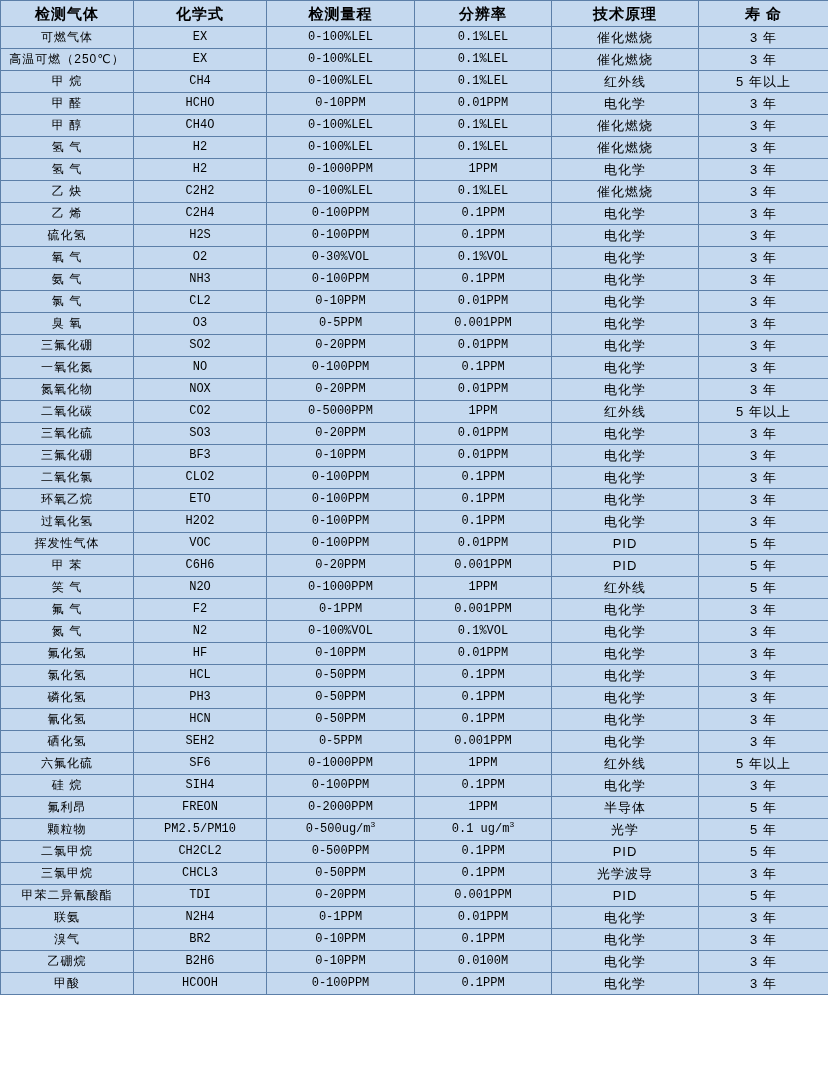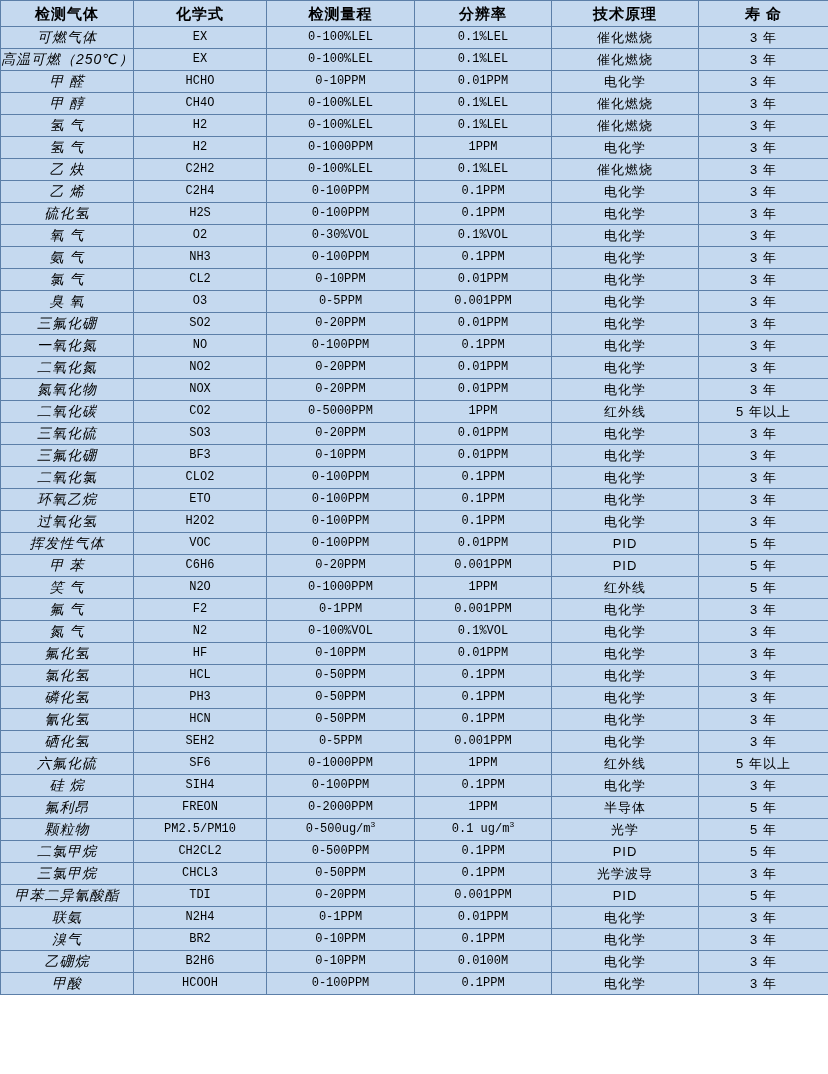--- a/index.html
+++ b/index.html
@@ -40,23 +40,22 @@
     letter-spacing: 1px;
     height: 25px;
     line-height: 25px;
   }
   #gas-table td {
     font-size: 13px;
     font-weight: normal;
   }
   
   #gas-table td.name {
-    font-size: 14px;
+    font-size: 12px;
     letter-spacing: 1px;
-    font-style: italic;
   }
   #gas-table td.formula,
   #gas-table td.range,
   #gas-table td.res {
     font-family: "Liberation Mono", "DejaVu Sans Mono", monospace;
     font-size: 12px;
     letter-spacing: 0px;
   }
   #gas-table td.tech,
   #gas-table td.life {
@@ -102,20 +101,28 @@
       </tr>
       <tr>
         <td class="name">高温可燃（250℃）</td>
         <td class="formula">EX</td>
         <td class="range">0-100%LEL</td>
         <td class="res">0.1%LEL</td>
         <td class="tech">催化燃烧</td>
         <td class="life">3 年</td>
       </tr>
       <tr>
+        <td class="name">甲 烷</td>
+        <td class="formula">CH4</td>
+        <td class="range">0-100%LEL</td>
+        <td class="res">0.1%LEL</td>
+        <td class="tech">红外线</td>
+        <td class="life">5 年以上</td>
+      </tr>
+      <tr>
         <td class="name">甲 醛</td>
         <td class="formula">HCHO</td>
         <td class="range">0-10PPM</td>
         <td class="res">0.01PPM</td>
         <td class="tech">电化学</td>
         <td class="life">3 年</td>
       </tr>
       <tr>
         <td class="name">甲 醇</td>
         <td class="formula">CH4O</td>
@@ -202,28 +209,20 @@
         <td class="range">0-20PPM</td>
         <td class="res">0.01PPM</td>
         <td class="tech">电化学</td>
         <td class="life">3 年</td>
       </tr>
       <tr>
         <td class="name">一氧化氮</td>
         <td class="formula">NO</td>
         <td class="range">0-100PPM</td>
         <td class="res">0.1PPM</td>
-        <td class="tech">电化学</td>
-        <td class="life">3 年</td>
-      </tr>
-      <tr>
-        <td class="name">二氧化氮</td>
-        <td class="formula">NO2</td>
-        <td class="range">0-20PPM</td>
-        <td class="res">0.01PPM</td>
         <td class="tech">电化学</td>
         <td class="life">3 年</td>
       </tr>
       <tr>
         <td class="name">氮氧化物</td>
         <td class="formula">NOX</td>
         <td class="range">0-20PPM</td>
         <td class="res">0.01PPM</td>
         <td class="tech">电化学</td>
         <td class="life">3 年</td>

